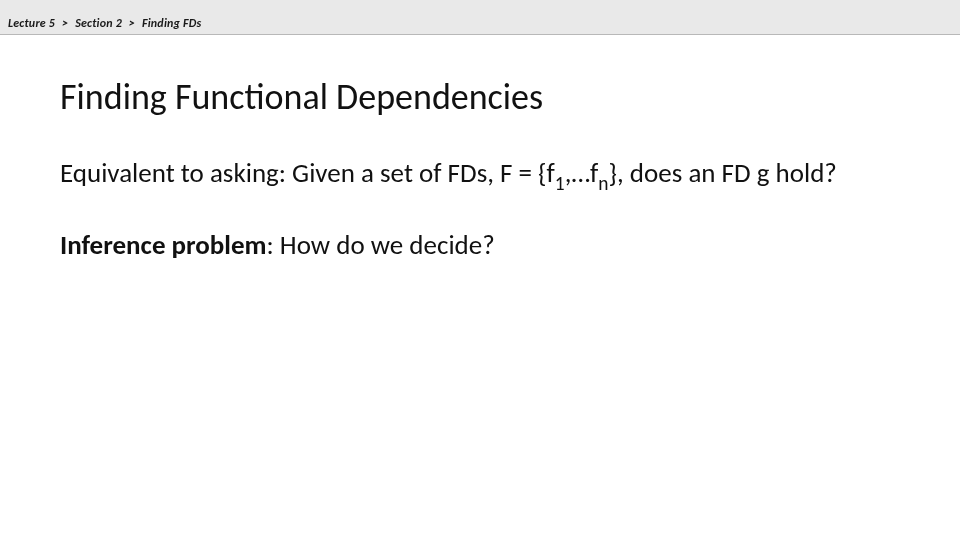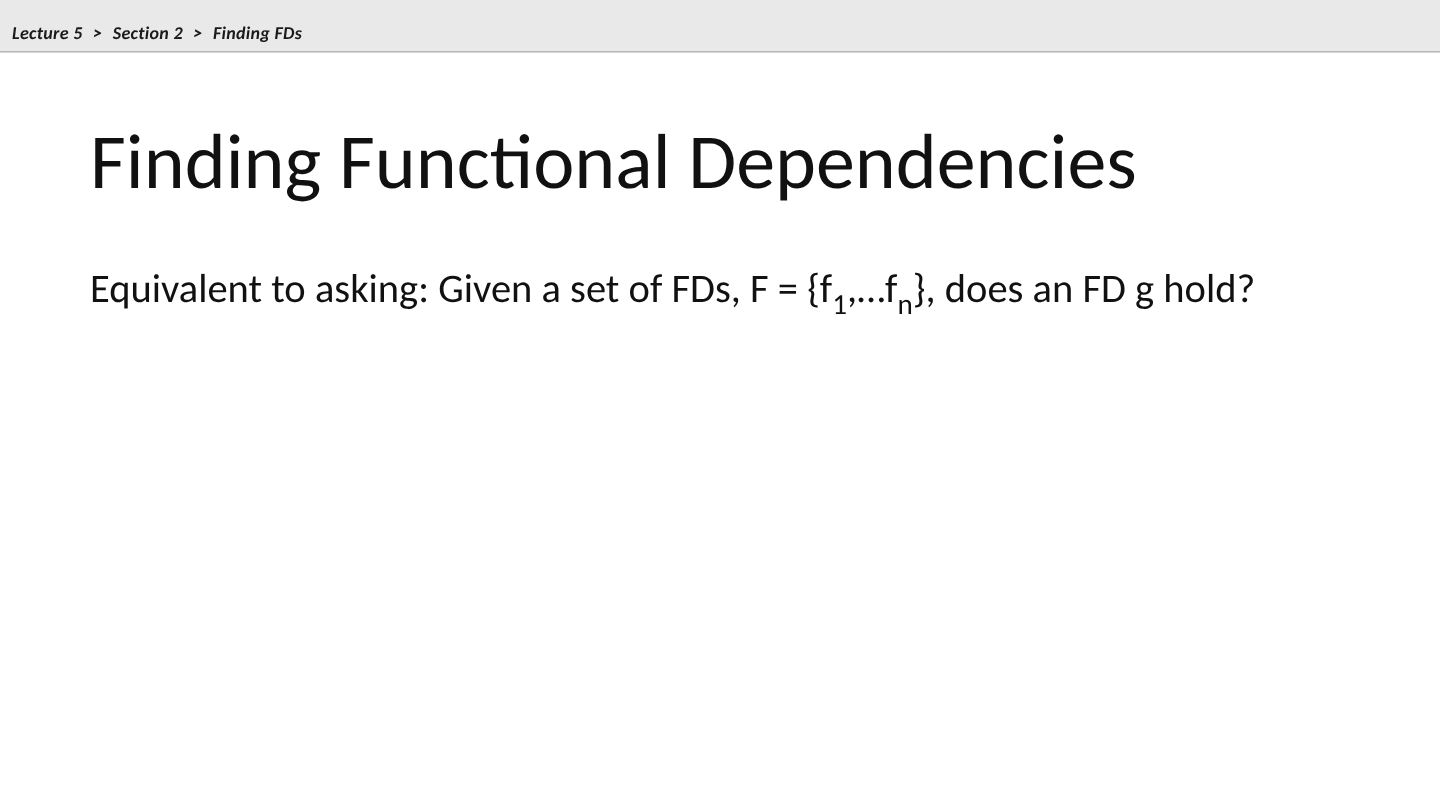--- a/index.html
+++ b/index.html
@@ -12,21 +12,21 @@
     font-weight: 700;
     font-size: 12px;
     letter-spacing: 0.2px;
     color: #1a1a1a;
   }
   .breadcrumb .sep { margin: 0 4px; font-weight: 700; }
   .content {
     padding: 40px 60px 0 60px;
   }
   .title {
-    font-size: 52px;
+    font-size: 36px;
     font-weight: 400;
     color: #111;
     font-family: "Calibri Light", Calibri, "Segoe UI", Arial, sans-serif;
     margin-bottom: 36px;
   }
   .body-line {
     font-size: 27px;
     font-weight: 400;
     color: #111;
     margin-bottom: 32px;
@@ -46,13 +46,16 @@
   <span>Finding FDs</span>
 </div>
 
 <div class="content">
   <h1 class="title">Finding Functional Dependencies</h1>
 
   <p class="body-line">
     <span>Equivalent to asking: Given a set of FDs, F = {f</span><span class="sub">1</span><span>,…f</span><span class="sub">n</span><span>}, does an FD g hold?</span>
   </p>
 
+  <p class="body-line">
+    <span class="bold">Inference problem</span><span>: How do we decide?</span>
+  </p>
 </div>
 
 </body></html>

